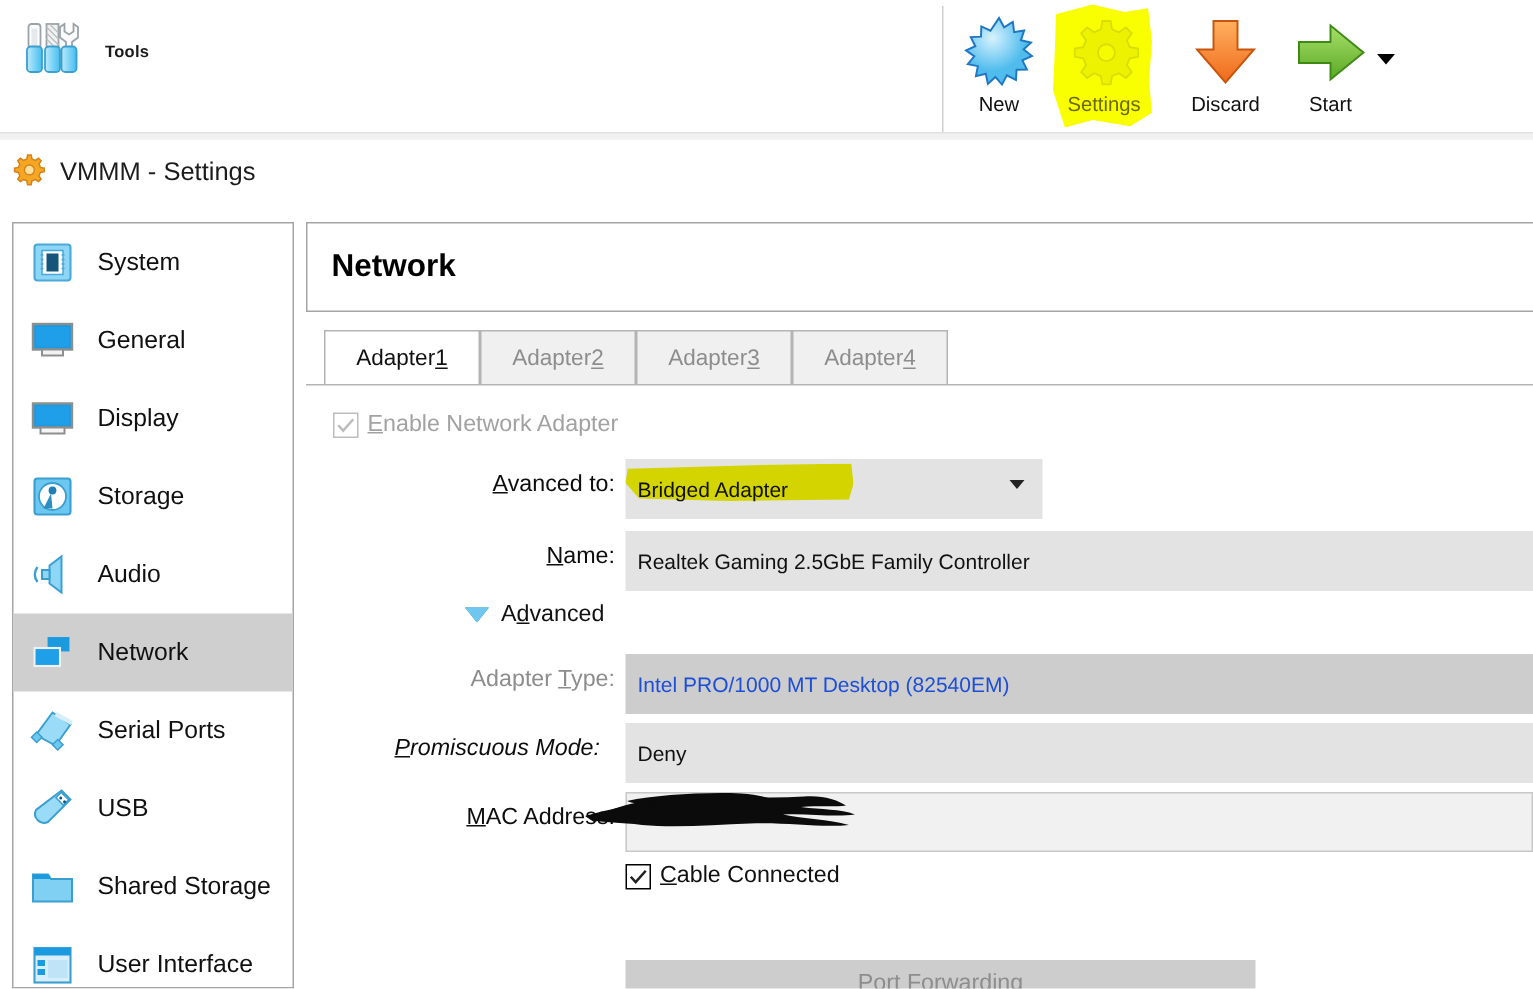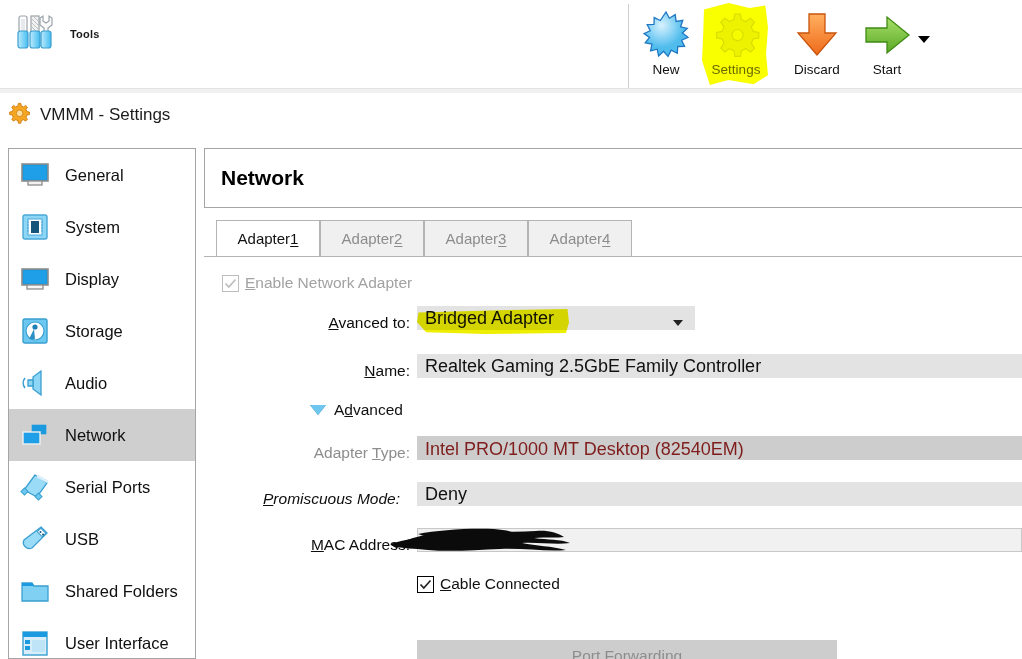--- a/index.html
+++ b/index.html
@@ -201,29 +201,29 @@
     position: absolute;
     text-align: right;
     font-size: 15.5px;
     color: #0d0d0d;
     white-space: nowrap;
   }
   .flabel.dim { color: #8d8d8d; }
   .field {
     position: absolute;
     background: #e3e3e3;
-    font-size: 18px;
+    font-size: 14px;
     color: #111;
     display: flex;
     align-items: center;
     padding-left: 8px;
     box-sizing: border-box;
-    height: 24px;
-  }
-  .field.disabled { background: #cdcdcd; color: #7f1d1d; align-items: flex-end; }
+    height: 40px;
+  }
+  .field.disabled { background: #cdcdcd; color: #1d4ed8; }
   .field.light { background: #f1f1f1; border: 1px solid #c8c8c8; }
   .combo-caret {
     position: absolute;
     right: 12px; top: 14px;
     width: 0; height: 0;
     border-left: 5px solid transparent;
     border-right: 5px solid transparent;
     border-top: 6px solid #222;
   }
   
@@ -401,43 +401,43 @@
     </svg>
   </span>
   <span class="wintitle-text">VMMM - Settings</span>
 </div>
 
 <div class="sidebar">
 
   <div class="side-item">
     <span class="side-ico">
       <svg width="32" height="32" viewBox="0 0 32 32">
-        <rect x="3" y="5" width="26" height="17" fill="#1b9ae0" stroke="#8d8d8d" stroke-width="1.6"></rect>
-        <rect x="5" y="7" width="22" height="13" fill="#1e9fe8"></rect>
-        <rect x="9" y="22" width="14" height="4" fill="#f2f2f2" stroke="#8d8d8d" stroke-width="1.3"></rect>
-      </svg>
-    </span>
-    <span class="side-lbl">General</span>
-  </div>
-
-  <div class="side-item">
-    <span class="side-ico">
-      <svg width="32" height="32" viewBox="0 0 32 32">
         <rect x="4" y="4" width="24" height="24" rx="2" fill="#8ed6f5" stroke="#4aa9d8" stroke-width="1.4"></rect>
         <rect x="9" y="8" width="14" height="16" fill="#ffffff" stroke="#4aa9d8" stroke-width="1"></rect>
         <rect x="12" y="10" width="8" height="12" fill="#15557a"></rect>
         <path d="M10 11 h-2 M10 14 h-2 M10 17 h-2 M10 20 h-2 M24 11 h-2 M24 14 h-2 M24 17 h-2 M24 20 h-2" stroke="#4aa9d8" stroke-width="1"></path>
       </svg>
     </span>
     <span class="side-lbl">System</span>
   </div>
 
   <div class="side-item">
     <span class="side-ico">
       <svg width="32" height="32" viewBox="0 0 32 32">
+        <rect x="3" y="5" width="26" height="17" fill="#1b9ae0" stroke="#8d8d8d" stroke-width="1.6"></rect>
+        <rect x="5" y="7" width="22" height="13" fill="#1e9fe8"></rect>
+        <rect x="9" y="22" width="14" height="4" fill="#f2f2f2" stroke="#8d8d8d" stroke-width="1.3"></rect>
+      </svg>
+    </span>
+    <span class="side-lbl">General</span>
+  </div>
+
+  <div class="side-item">
+    <span class="side-ico">
+      <svg width="32" height="32" viewBox="0 0 32 32">
         <rect x="3" y="6" width="26" height="16" fill="#1b9ae0" stroke="#8d8d8d" stroke-width="1.6"></rect>
         <rect x="5" y="8" width="22" height="12" fill="#1e9fe8"></rect>
         <rect x="8" y="22" width="16" height="4" fill="#f6f6f6" stroke="#8d8d8d" stroke-width="1.3"></rect>
       </svg>
     </span>
     <span class="side-lbl">Display</span>
   </div>
 
   <div class="side-item">
     <span class="side-ico">
@@ -496,21 +496,21 @@
     <span class="side-lbl">USB</span>
   </div>
 
   <div class="side-item">
     <span class="side-ico">
       <svg width="32" height="32" viewBox="0 0 32 32">
         <path d="M3 8 L13 8 L15 11 L29 11 L29 26 L3 26 Z" fill="#7fd0f2" stroke="#3a9fd0" stroke-width="1.3"></path>
         <path d="M3 8 L13 8 L15 11 L3 11 Z" fill="#1b9ae0"></path>
       </svg>
     </span>
-    <span class="side-lbl">Shared Folders</span>
+    <span class="side-lbl">Shared Storage</span>
   </div>
 
   <div class="side-item">
     <span class="side-ico">
       <svg width="32" height="32" viewBox="0 0 32 32">
         <rect x="4" y="5" width="24" height="23" fill="#d8effb" stroke="#3a9fd0" stroke-width="1.4"></rect>
         <rect x="4" y="5" width="24" height="5" fill="#1b9ae0"></rect>
         <rect x="6" y="13" width="5" height="4" fill="#1b9ae0"></rect>
         <rect x="6" y="19" width="5" height="4" fill="#1b9ae0"></rect>
         <rect x="13" y="13" width="13" height="12" fill="#bfe4f8"></rect>

